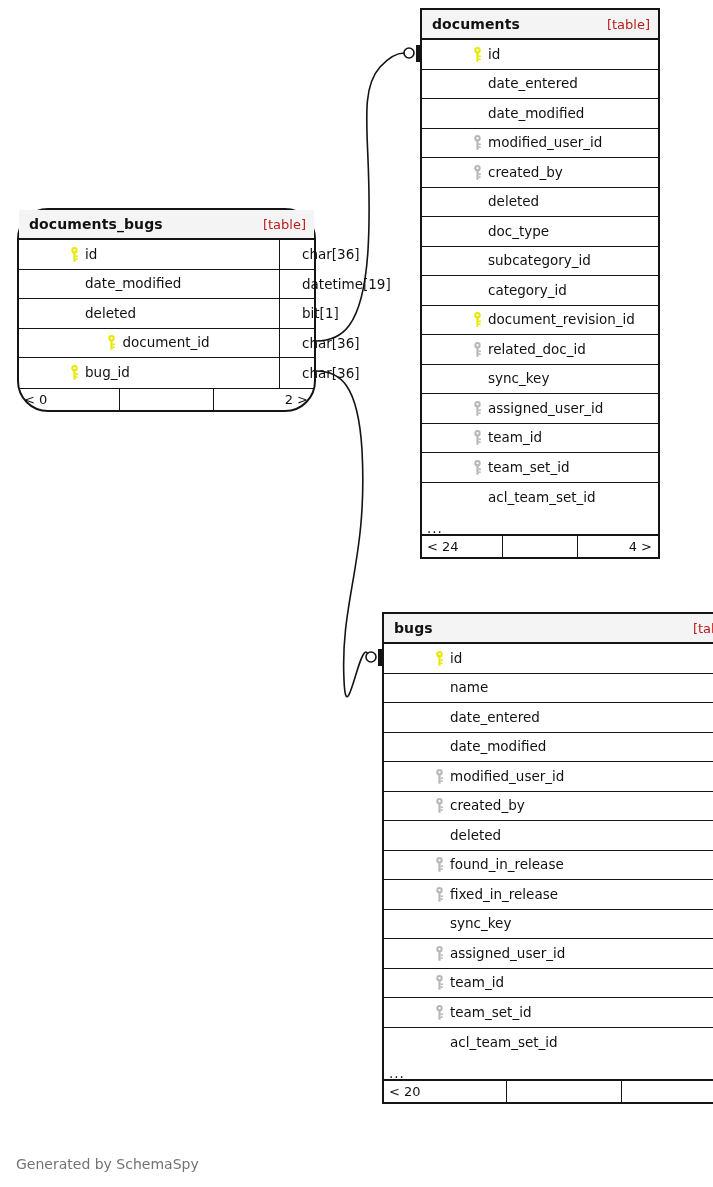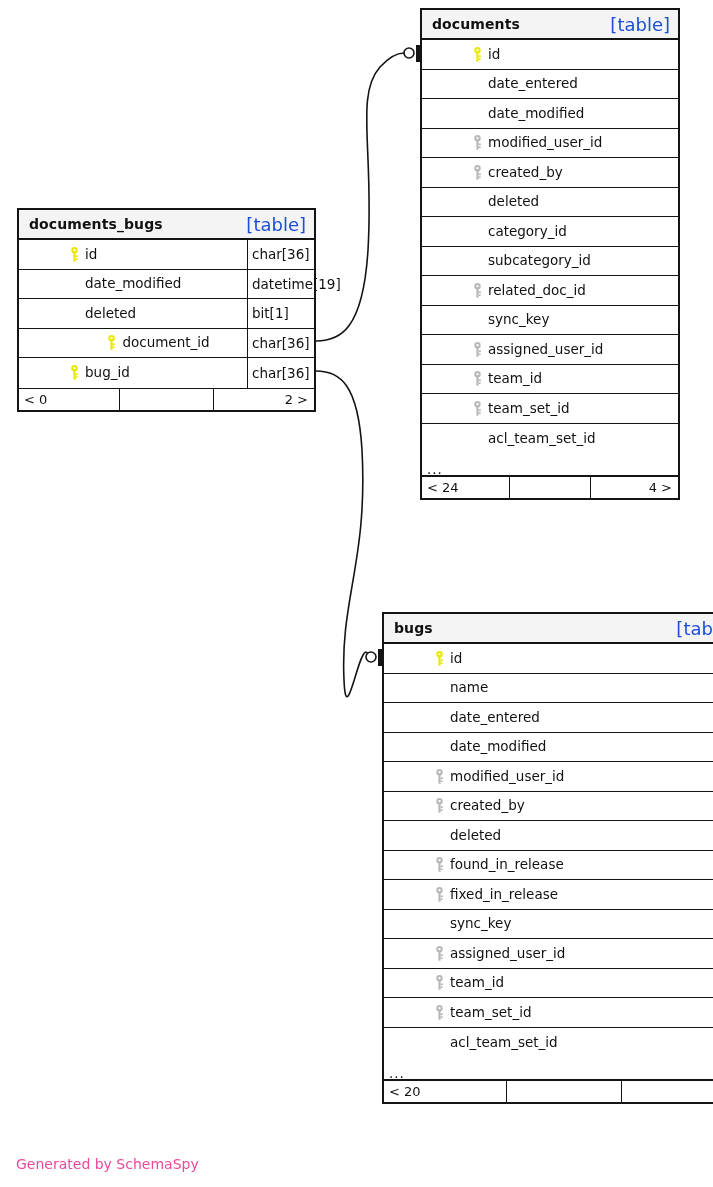--- a/index.html
+++ b/index.html
@@ -43,22 +43,22 @@
     padding: 0 8px 0 10px;
     background: #f4f4f4;
     border-bottom: 2px solid #141414;
   }
   .er-head .tname {
     font-weight: bold;
     font-size: 14px;
     letter-spacing: 0.1px;
   }
   .er-head .ttag {
-    font-size: 18px;
-    color: #1d4ed8;
+    font-size: 13px;
+    color: #b91c1c;
     text-align: center;
   }
 
   .er-row {
     display: flex;
     box-sizing: border-box;
     height: 29.5px;
     border-bottom: 1px solid #141414;
     align-items: center;
   }
@@ -74,23 +74,24 @@
     min-width: 0;
     overflow: hidden;
     white-space: nowrap;
     margin-left: 38px;
   }
   .col-type {
     display: flex;
     align-items: center;
     box-sizing: border-box;
     height: 100%;
-    padding-left: 4px;
+    padding-left: 22px;
     border-left: 1px solid #141414;
     white-space: nowrap;
+    margin-left: 32px;
   }
 
   .keyslot {
     width: 18px;
     min-width: 18px;
     height: 14px;
     display: inline-flex;
     align-items: center;
     justify-content: center;
     margin-right: 2px;
@@ -129,38 +130,38 @@
   .foot-left  { flex: 0 0 34%; padding-left: 5px; justify-content: flex-start; }
   .foot-mid   { flex: 0 0 32%; border-left: 1px solid #141414; border-right: 1px solid #141414; }
   .foot-right { flex: 1 1 auto; padding-right: 6px; justify-content: flex-end; }
 
   
   .page-footer {
     position: absolute;
     left: 16px;
     top: 1156px;
     font-size: 14px;
-    color: #ec4899;
+    color: #737373;
   }
 </style>
 </head>
 <body>
 
 <svg id="connectors" viewBox="0 0 713 1187" xmlns="http://www.w3.org/2000/svg">
 
   <path d="M 316 341 C 340 341, 363 330, 368 250 C 374 150, 355 95, 380 67 C 392 54, 400 53, 404 53" fill="none" stroke="#141414" stroke-width="1.6"></path>
   <circle cx="409" cy="53" r="5" fill="#ffffff" stroke="#141414" stroke-width="1.6"></circle>
   <rect x="416" y="45" width="4" height="17" fill="#141414"></rect>
 
   <path d="M 316 371 C 340 371, 358 384, 362 450 C 368 560, 340 600, 344 680 C 346 730, 358 652, 366 652 C 368 652, 368 657, 370 657" fill="none" stroke="#141414" stroke-width="1.6"></path>
   <circle cx="371" cy="657" r="5" fill="#ffffff" stroke="#141414" stroke-width="1.6"></circle>
   <rect x="378" y="649" width="4" height="17" fill="#141414"></rect>
 </svg>
 
-<div class="er-table" style="left:17px; top:208px; width:299px;">
+<div class="er-table" style="left:17px; top:208px; width:299px;border-radius:31px;">
   <div class="er-head">
     <span class="tname">documents_bugs</span>
     <span class="ttag">[table]</span>
   </div>
   <div id="body-documents_bugs">
       <div class="er-row">
         <div class="col-name" style="flex: 0 0 190px;">
           <span class="keyslot">
             <svg width="9" height="15" viewBox="0 0 9 15">
               <circle cx="4.5" cy="3.2" r="3.2" fill="#e8e800"></circle>
@@ -219,21 +220,21 @@
         <div class="col-type" style="flex: 1 1 auto;">char[36]</div>
       </div>
     </div>
   <div class="er-foot">
     <div class="foot-left">&lt; 0</div>
     <div class="foot-mid"></div>
     <div class="foot-right">2 &gt;</div>
   </div>
 </div>
 
-<div class="er-table" style="left:420px; top:8px; width:260px;">
+<div class="er-table" style="left:420px; top:8px; width:240px;">
   <div class="er-head">
     <span class="tname">documents</span>
     <span class="ttag">[table]</span>
   </div>
   <div id="body-documents">
       <div class="er-row">
         <div class="col-name">
           <span class="keyslot">
             <svg width="9" height="15" viewBox="0 0 9 15">
               <circle cx="4.5" cy="3.2" r="3.2" fill="#e8e800"></circle>
@@ -288,27 +289,47 @@
       </div>
       <div class="er-row">
         <div class="col-name">
           <span class="keyslot"></span>
           <span class="fieldlabel">deleted</span>
         </div>
       </div>
       <div class="er-row">
         <div class="col-name">
           <span class="keyslot"></span>
+          <span class="fieldlabel">doc_type</span>
+        </div>
+      </div>
+      <div class="er-row">
+        <div class="col-name">
+          <span class="keyslot"></span>
+          <span class="fieldlabel">subcategory_id</span>
+        </div>
+      </div>
+      <div class="er-row">
+        <div class="col-name">
+          <span class="keyslot"></span>
           <span class="fieldlabel">category_id</span>
         </div>
       </div>
       <div class="er-row">
         <div class="col-name">
-          <span class="keyslot"></span>
-          <span class="fieldlabel">subcategory_id</span>
+          <span class="keyslot">
+            <svg width="9" height="15" viewBox="0 0 9 15">
+              <circle cx="4.5" cy="3.2" r="3.2" fill="#e8e800"></circle>
+              <circle cx="4.5" cy="3.2" r="1.15" fill="#ffffff"></circle>
+              <rect x="3.4" y="5.4" width="2.2" height="9.3" fill="#e8e800"></rect>
+              <rect x="5.6" y="8.4" width="2.3" height="1.7" fill="#e8e800"></rect>
+              <rect x="5.6" y="11.3" width="2.0" height="1.7" fill="#e8e800"></rect>
+            </svg>
+          </span>
+          <span class="fieldlabel">document_revision_id</span>
         </div>
       </div>
       <div class="er-row">
         <div class="col-name">
           <span class="keyslot">
             <svg width="9" height="15" viewBox="0 0 9 15">
               <circle cx="4.5" cy="3.2" r="3.2" fill="#b8b8b8"></circle>
               <circle cx="4.5" cy="3.2" r="1.15" fill="#ffffff"></circle>
               <rect x="3.4" y="5.4" width="2.2" height="9.3" fill="#b8b8b8"></rect>
               <rect x="5.6" y="8.4" width="2.3" height="1.7" fill="#b8b8b8"></rect>

